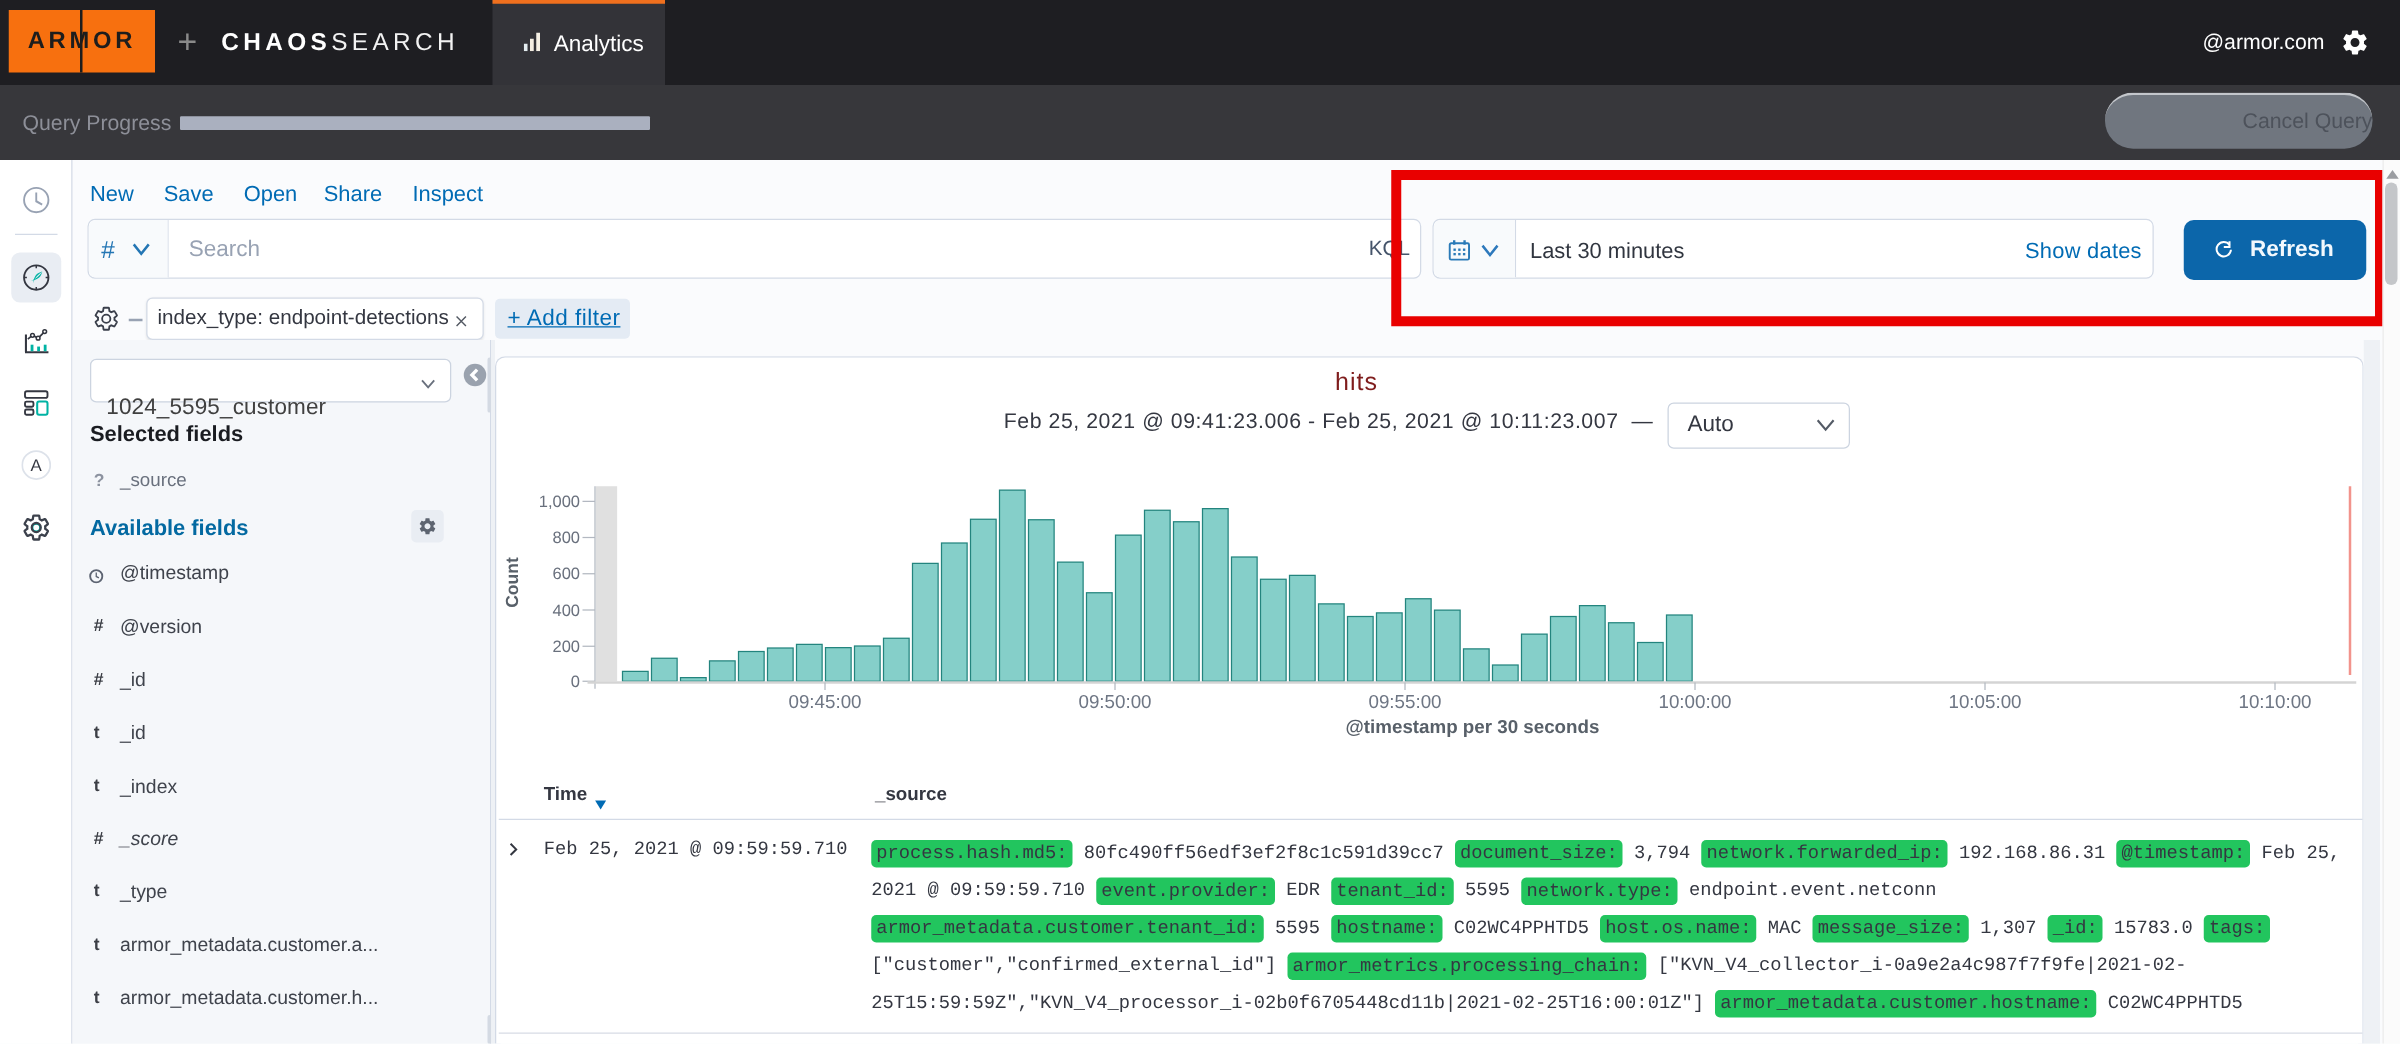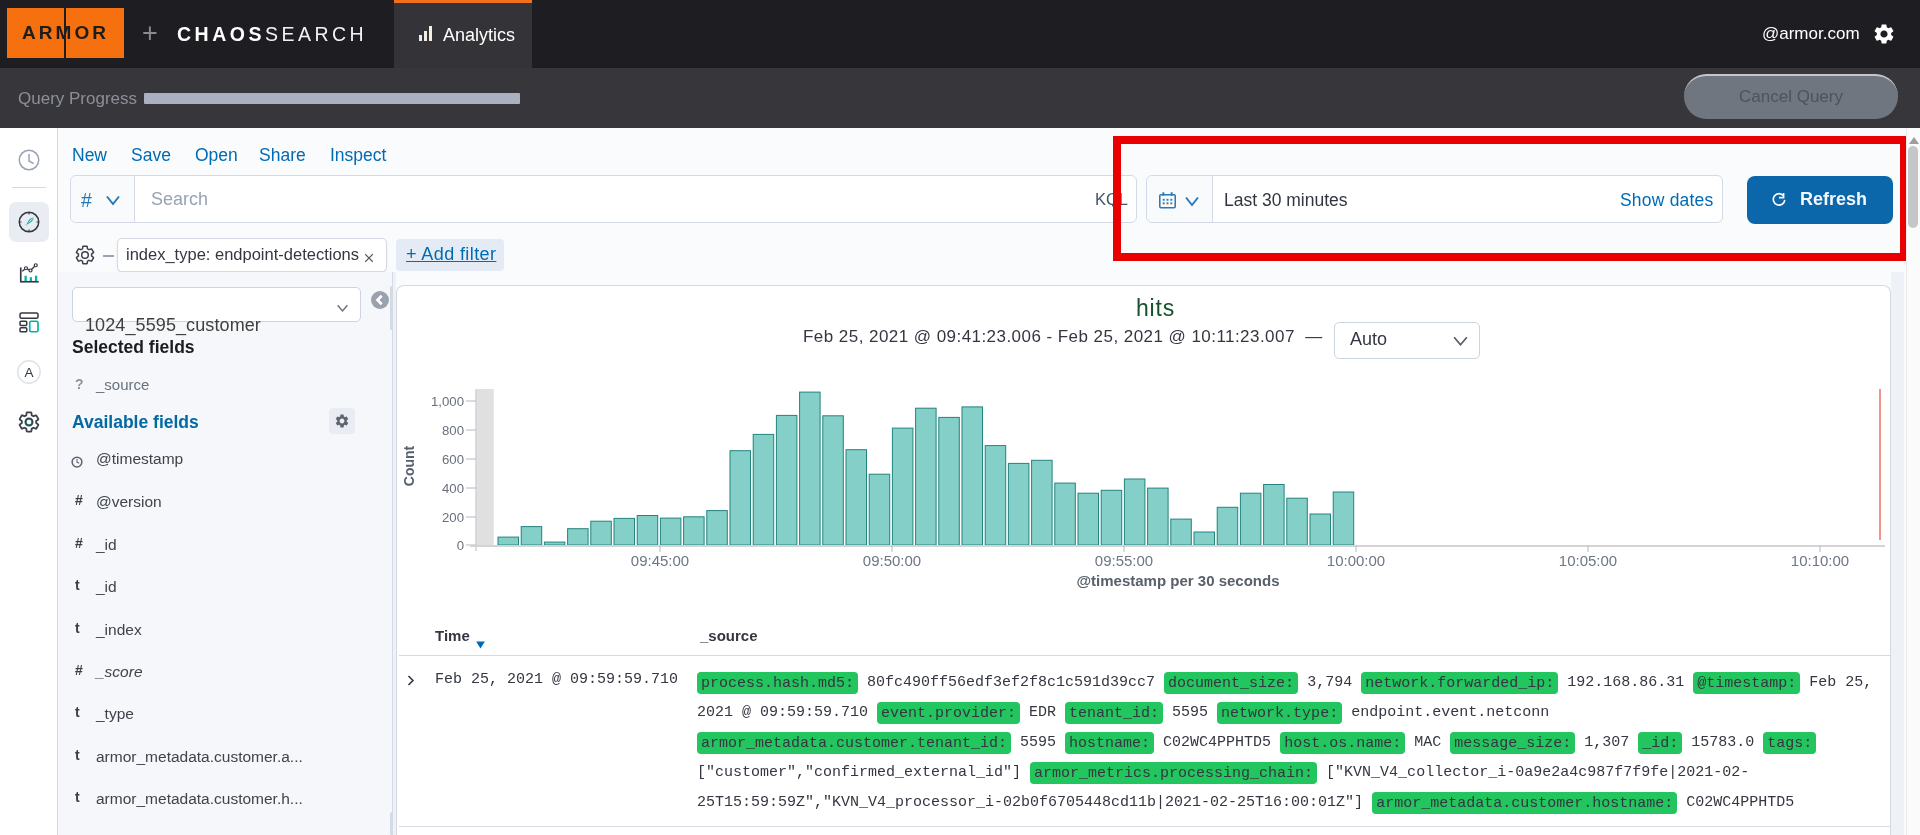--- a/index.html
+++ b/index.html
@@ -32,21 +32,21 @@
 <div class="abs" style="left:1762px;top:24px;color:#fff;font-size:17px;">@armor.com</div>
 <div class="abs" style="left:1872px;top:22px;width:24px;height:24px;">
   <svg width="24" height="24" viewBox="0 0 24 24">
       <path fill="#ffffff" d="M19.14,12.94c0.04-0.3,0.06-0.61,0.06-0.94c0-0.32-0.02-0.64-0.07-0.94l2.03-1.58c0.18-0.14,0.23-0.41,0.12-0.61 l-1.92-3.32c-0.12-0.22-0.37-0.29-0.59-0.22l-2.39,0.96c-0.5-0.38-1.03-0.7-1.62-0.94L14.4,2.81c-0.04-0.24-0.24-0.41-0.48-0.41 h-3.84c-0.24,0-0.43,0.17-0.47,0.41L9.25,5.35C8.66,5.59,8.12,5.92,7.63,6.29L5.24,5.33c-0.22-0.08-0.47,0-0.59,0.22L2.74,8.87 C2.62,9.08,2.66,9.34,2.86,9.48l2.03,1.58C4.84,11.36,4.8,11.69,4.8,12s0.02,0.64,0.07,0.94l-2.03,1.58 c-0.18,0.14-0.23,0.41-0.12,0.61l1.92,3.32c0.12,0.22,0.37,0.29,0.59,0.22l2.39-0.96c0.5,0.38,1.03,0.7,1.62,0.94l0.36,2.54 c0.05,0.24,0.24,0.41,0.48,0.41h3.84c0.24,0,0.44-0.17,0.47-0.41l0.36-2.54c0.59-0.24,1.13-0.56,1.62-0.94l2.39,0.96 c0.22,0.08,0.47,0,0.59-0.22l1.92-3.32c0.12-0.22,0.07-0.47-0.12-0.61L19.14,12.94z M12,15.6c-1.98,0-3.6-1.62-3.6-3.6 s1.62-3.6,3.6-3.6s3.6,1.62,3.6,3.6S13.98,15.6,12,15.6z"></path>
     </svg>
 </div>
 
 <div class="abs" style="left:0;top:68px;width:1920px;height:60px;background:#37373b;"></div>
 <div class="abs" style="left:18px;top:89px;color:#8d8f98;font-size:17px;">Query Progress</div>
 <div class="abs" style="left:144px;top:93px;width:376px;height:11px;background:#aab0bf;border-radius:1px;"></div>
-<div class="abs" style="left:1684px;top:74px;width:214px;height:45px;background:#70767f;border-top:2px solid #c3c6cb;border-radius:23px;color:#4d525b;font-size:17px;text-align:center;line-height:42px;box-sizing:border-box;">Cancel Query</div>
+<div class="abs" style="left:1684px;top:74px;width:214px;height:45px;background:#70767f;border-top:2px solid #c3c6cb;border-radius:23px;color:#4d525b;font-size:17px;text-align:right;line-height:42px;box-sizing:border-box;">Cancel Query</div>
 
 <div class="abs" style="left:0;top:128px;width:58px;height:707px;background:#fff;border-right:1px solid #d3dae6;"></div>
 
 <div class="abs" style="left:17px;top:148px;width:24px;height:24px;">
   <svg width="24" height="24" viewBox="0 0 16 16">
       <path fill="#98a2b3" d="M8 1a7 7 0 1 1 0 14A7 7 0 0 1 8 1zm0 1a6 6 0 1 0 0 12A6 6 0 0 0 8 2zm.5 2v4.3l2.9 1.7-.5.9L7.5 9V4h1z"></path>
     </svg>
 </div>
 <div class="abs" style="left:12px;top:187px;width:34px;height:1px;background:#d3dae6;"></div>
 
@@ -203,21 +203,21 @@
 <div class="abs" style="left:75px;top:704px;color:#3c3f46;font-size:14px;font-weight:bold;">t</div>
 <div class="abs" style="left:96px;top:705px;color:#3f434c;font-size:15.5px;">_type</div>
 <div class="abs" style="left:75px;top:747px;color:#3c3f46;font-size:14px;font-weight:bold;">t</div>
 <div class="abs" style="left:96px;top:748px;color:#3f434c;font-size:15.5px;">armor_metadata.customer.a...</div>
 <div class="abs" style="left:75px;top:789px;color:#3c3f46;font-size:14px;font-weight:bold;">t</div>
 <div class="abs" style="left:96px;top:790px;color:#3f434c;font-size:15.5px;">armor_metadata.customer.h...</div>
 <div class="abs" style="left:390px;top:286px;width:3px;height:44px;background:#d4dae3;border-radius:2px;"></div>
 <div class="abs" style="left:390px;top:812px;width:3px;height:23px;background:#d4dae3;border-radius:2px;"></div>
 
 <div class="abs" style="left:396px;top:285px;width:1495px;height:550px;background:#fff;border:1px solid #d3dae6;border-radius:8px 8px 0 0;border-bottom:none;"></div>
-<div class="abs" style="left:1136px;top:295px;color:#14532d;font-size:23px;letter-spacing:0.8px;">hits</div>
+<div class="abs" style="left:1068px;top:295px;color:#7f1d1d;font-size:20px;letter-spacing:0.8px;">hits</div>
 <div class="abs" style="left:803px;top:327px;color:#343741;font-size:17px;letter-spacing:0.45px;">Feb 25, 2021 @ 09:41:23.006 - Feb 25, 2021 @ 10:11:23.007&nbsp; —</div>
 <div class="abs" style="left:1334px;top:322px;width:146px;height:37px;background:#fff;border:1px solid #ccd4e0;border-radius:5px;"></div>
 <div class="abs" style="left:1350px;top:329px;color:#343741;font-size:18px;text-align:right;">Auto</div>
 <div class="abs" style="left:1452px;top:334px;width:17px;height:13px;">
   <svg width="17" height="13" viewBox="0 0 16 12">
       <path fill="none" stroke="#545b66" stroke-width="1.6" d="M2 2l6 7 6-7"></path>
     </svg>
 </div>
 <div class="abs" style="left:398px;top:285px;width:1493px;height:315px;">
 <svg width="1493" height="315" viewBox="0 0 1493 315">

